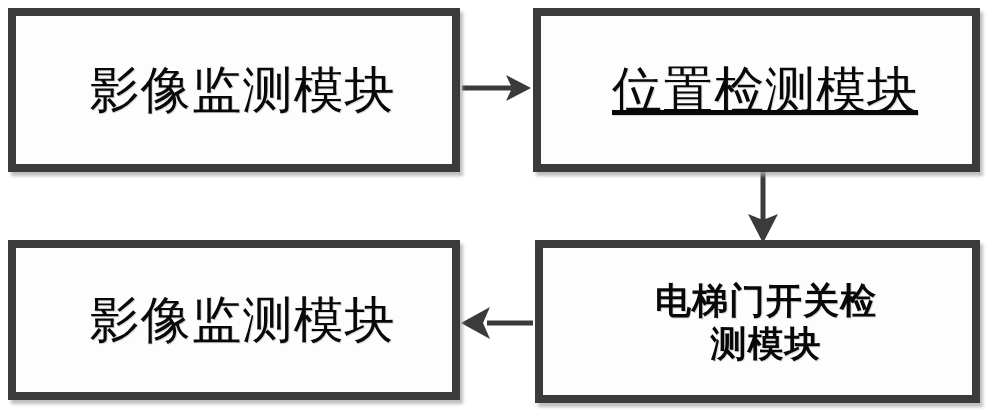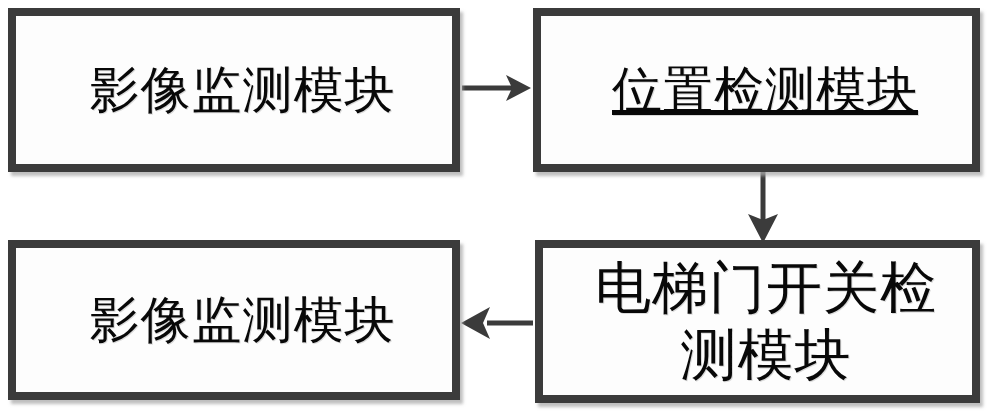--- a/index.html
+++ b/index.html
@@ -41,21 +41,21 @@
     text-shadow: 1px 1px 0 rgba(190,190,190,0.55);
   }
   #node-image-monitor  { left: 8px;   top: 8px;   width: 452px; height: 164px; }
   #node-position       { left: 533px; top: 8px;   width: 447px; height: 164px; }
   #node-door-switch    { left: 535px; top: 240px; width: 445px; height: 163px; }
   #node-info-share     { left: 8px;   top: 240px; width: 452px; height: 160px; }
 
   #node-image-monitor .node-label { font-size: 50px; }
   #node-position      .node-label { font-size: 50px; text-decoration: underline; }
   #node-info-share    .node-label { font-size: 50px; }
-  #node-door-switch   .node-label { font-size: 56px; }
+  #node-door-switch   .node-label { font-size: 36px; font-weight: bold; }
 
   
   #connector-layer {
     position: absolute;
     left: 0;
     top: 0;
     width: 998px;
     height: 418px;
     pointer-events: none;
   }

